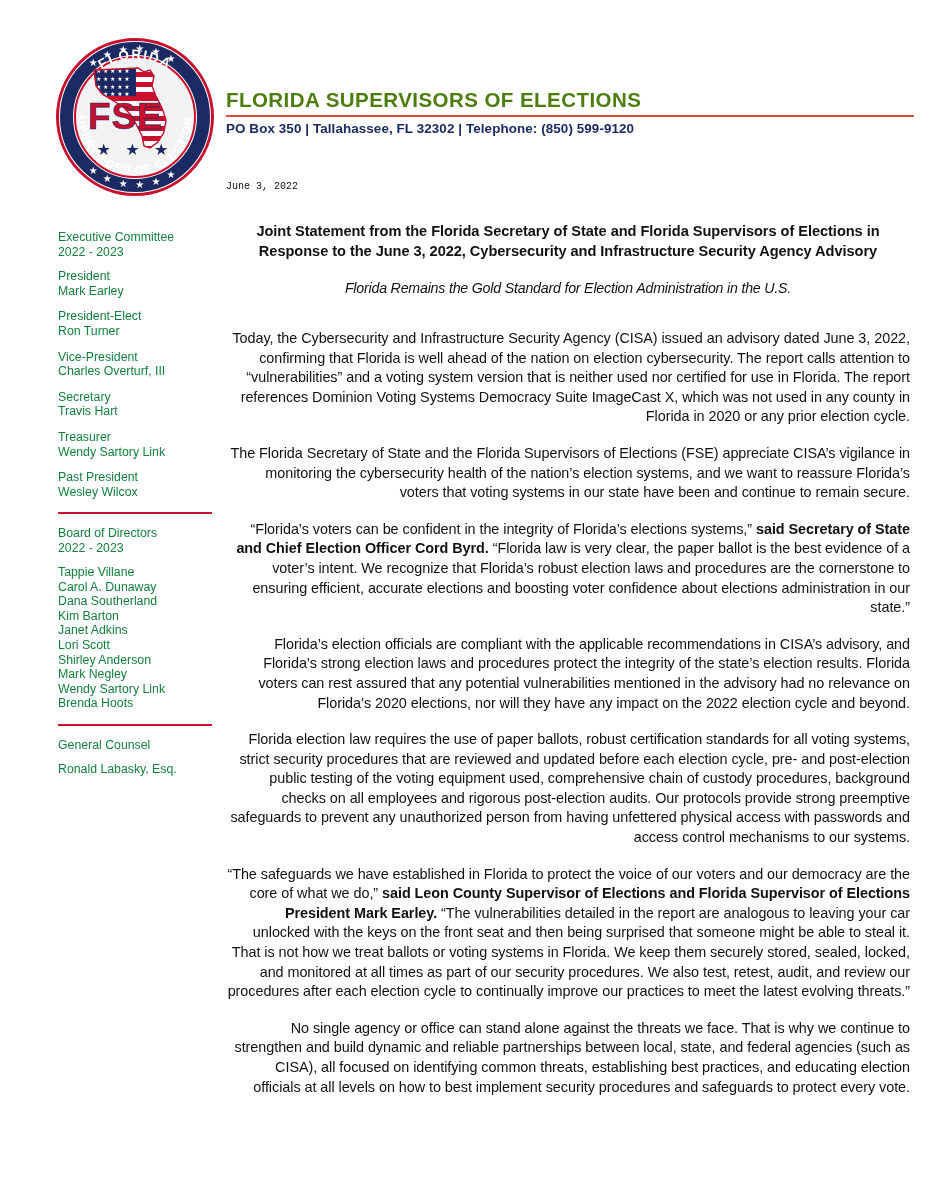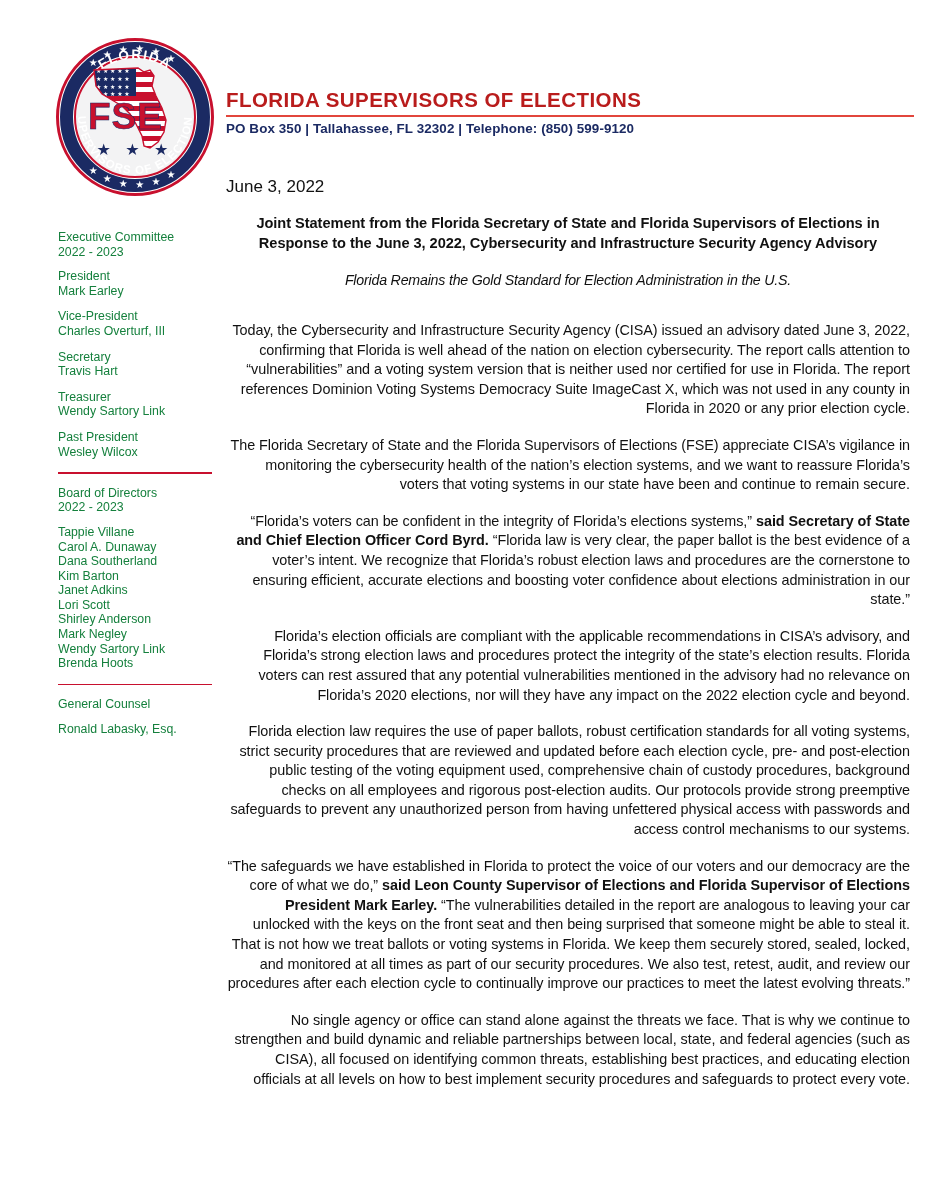--- a/index.html
+++ b/index.html
@@ -126,21 +126,21 @@
     position: absolute;
     left: 226px;
     top: 88px;
     width: 688px;
   }
   .org-title {
     font-family: "Liberation Sans", sans-serif;
     font-weight: bold;
     font-size: 20.5px;
     letter-spacing: 0.45px;
-    color: #b91c1c;
+    color: #4d7c0f;
     white-space: nowrap;
   }
   .org-rule {
     margin-top: 3px;
     height: 2px;
     background: #e2463c;
     width: 688px;
   }
   .org-address {
     margin-top: 4px;
@@ -179,23 +179,24 @@
   
   .body-col {
     position: absolute;
     left: 226px;
     top: 178px;
     width: 684px;
     font-family: "Liberation Sans", sans-serif;
     color: #111111;
   }
   .date-line {
-    font-size: 17px;
+    font-size: 10px;
     line-height: 18px;
-    margin-bottom: 18px;
+    margin-bottom: 26px;
+    font-family: Liberation Mono, monospace;
   }
   .doc-title {
     font-size: 14.6px;
     font-weight: bold;
     line-height: 19.5px;
     text-align: center;
     margin: 0 0 18px 0;
     letter-spacing: -0.05px;
   }
   .doc-subtitle {
@@ -301,20 +302,24 @@
       <div class="sb-heading">
         <div>Executive Committee</div>
         <div>2022 - 2023</div>
       </div>
 
       <div class="sb-group">
         <div class="sb-role">President</div>
         <div class="sb-name">Mark Earley</div>
       </div>
       <div class="sb-group">
+        <div class="sb-role">President-Elect</div>
+        <div class="sb-name">Ron Turner</div>
+      </div>
+      <div class="sb-group">
         <div class="sb-role">Vice-President</div>
         <div class="sb-name">Charles Overturf, III</div>
       </div>
       <div class="sb-group">
         <div class="sb-role">Secretary</div>
         <div class="sb-name">Travis Hart</div>
       </div>
       <div class="sb-group">
         <div class="sb-role">Treasurer</div>
         <div class="sb-name">Wendy Sartory Link</div>

